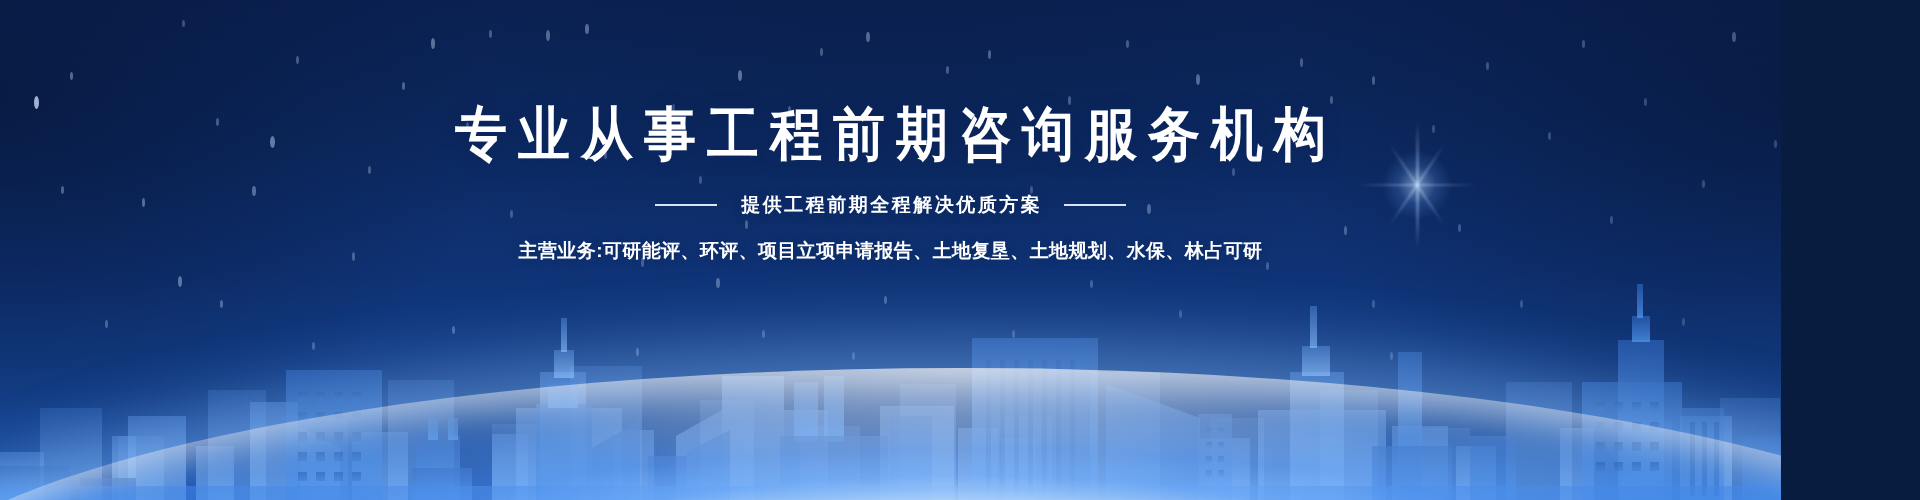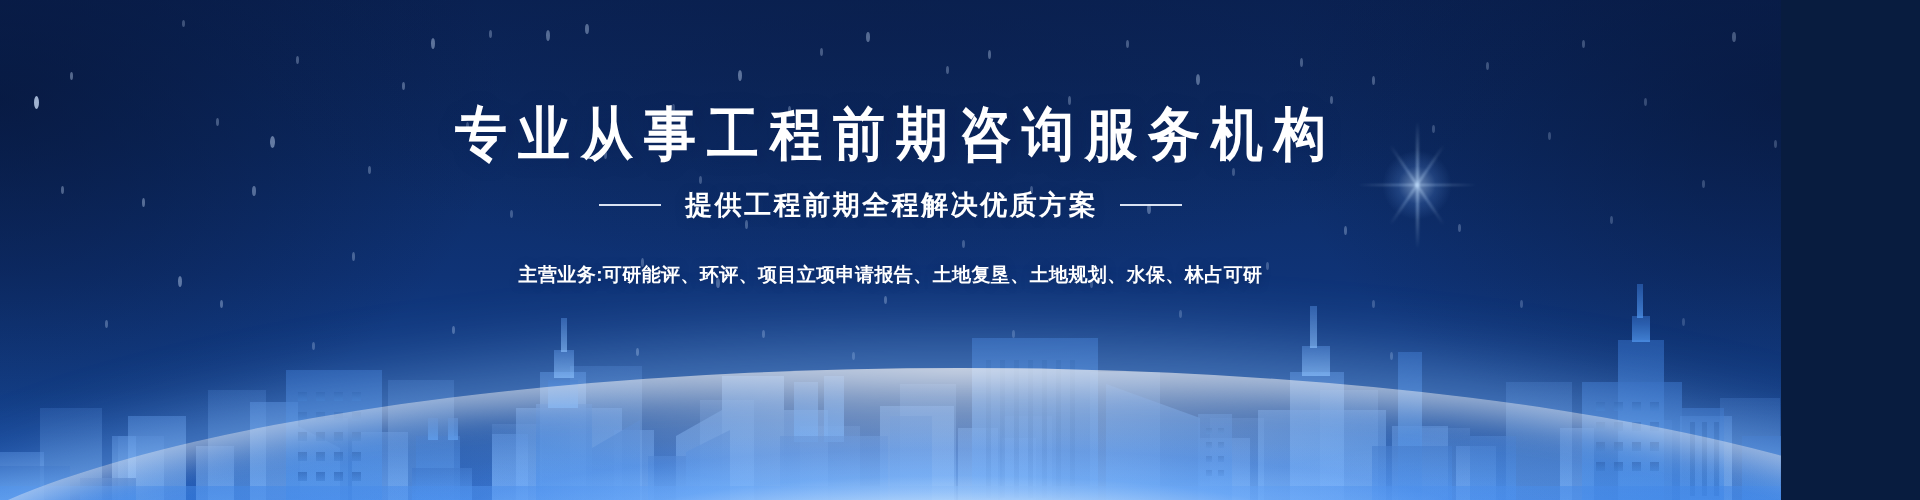--- a/index.html
+++ b/index.html
@@ -108,31 +108,31 @@
     justify-content: center;
     gap: 22px;
     margin-top: 24px;
   }
   .rule {
     display: block;
     width: 62px; height: 2px;
     background: rgba(235,243,255,0.92);
   }
   .subhead {
-    font-size: 27px;
+    font-size: 19px;
     line-height: 34px;
     font-weight: 700;
     color: #ffffff;
     letter-spacing: 2.5px;
     text-indent: 2.5px;
     white-space: nowrap;
     text-shadow: 0 1px 10px rgba(10,35,90,0.5);
   }
   .bizline {
-    margin-top: 40px;
+    margin-top: 16px;
     font-size: 19px;
     line-height: 26px;
     font-weight: 700;
     color: #ffffff;
     letter-spacing: 0.4px;
     white-space: nowrap;
     text-shadow: 0 1px 8px rgba(10,35,90,0.5);
   }
 </style>
 </head>

